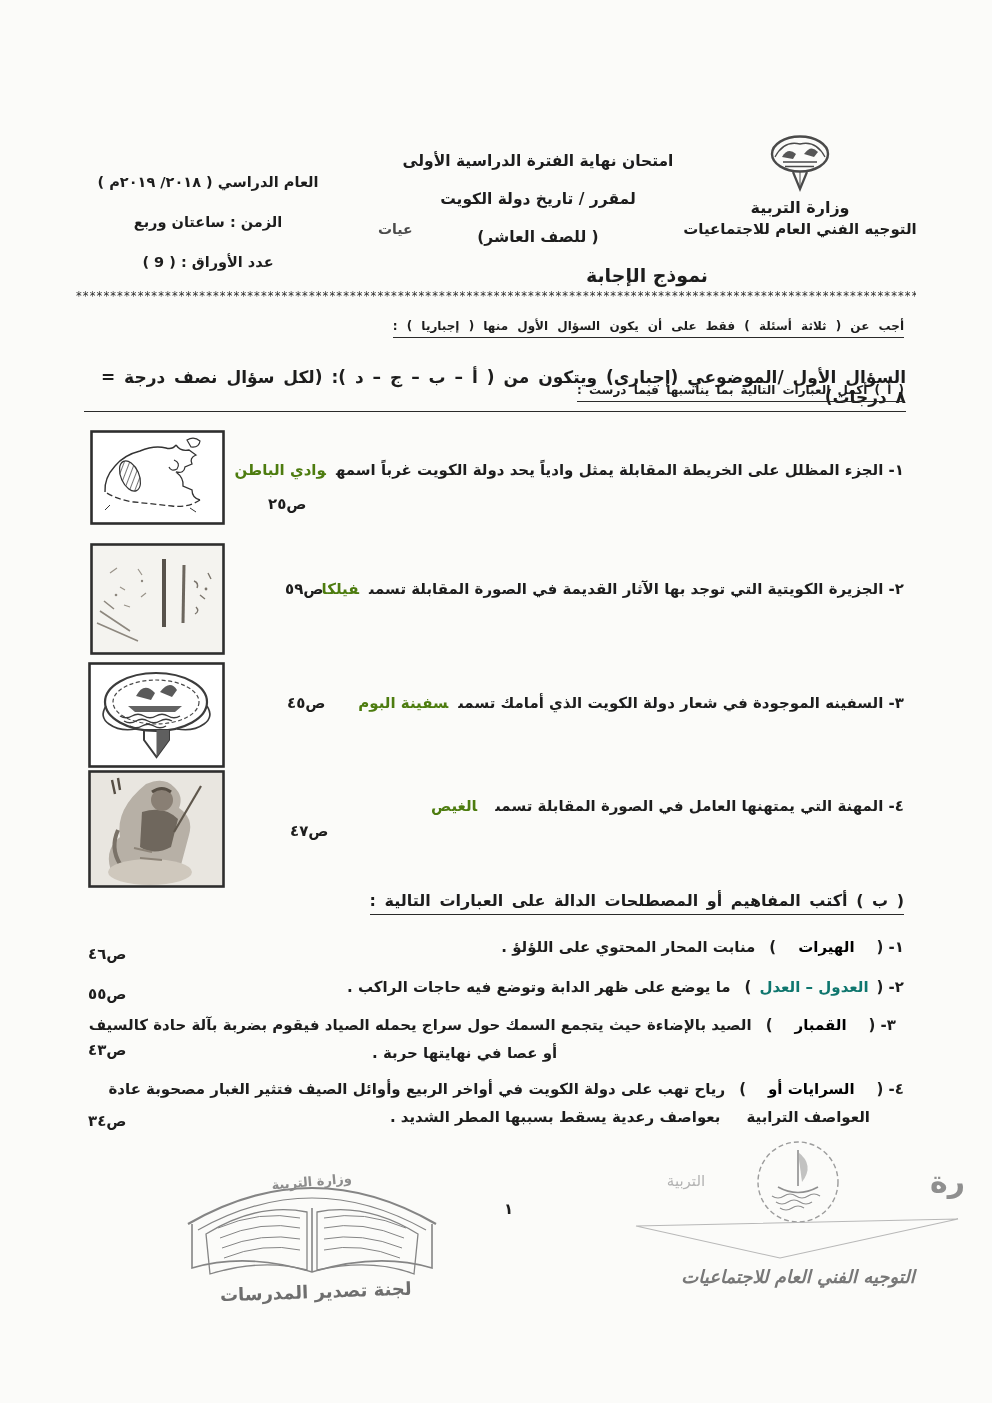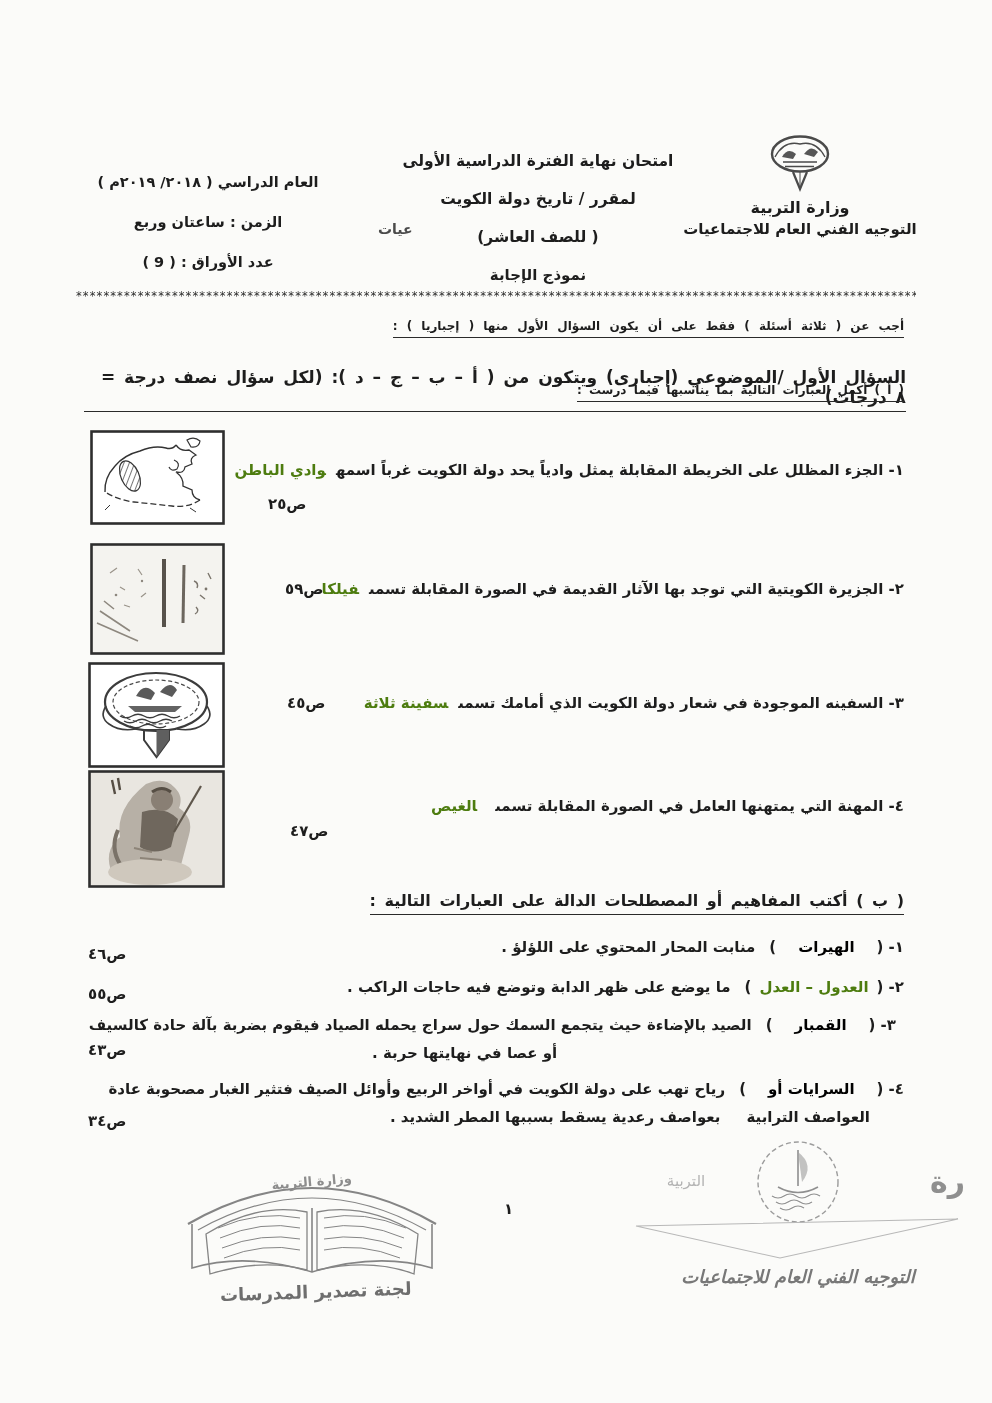--- a/index.html
+++ b/index.html
@@ -9,21 +9,21 @@
     font-family:"DejaVu Sans", sans-serif;
     color:#1d1d1d; direction:rtl;
   }
   .abs{position:absolute;}
   .b{font-weight:bold;}
   .u{border-bottom:1.6px solid #2a2a2a; padding-bottom:4px;}
   .txt15{font-size:15px; font-weight:bold; letter-spacing:0;}
   
   .hdr-left{left:80px; top:162px; width:256px; text-align:center; font-size:14.5px; font-weight:bold; line-height:40px;}
   .hdr-center{left:368px; top:142px; width:340px; text-align:center; font-size:15.5px; font-weight:bold; line-height:38px;}
-  .hdr-center .t4{font-size:15px; letter-spacing:.5px;}
+  .hdr-center .t4{font-size:19px; letter-spacing:.5px;text-align:right;}
   .hdr-right{left:655px; top:130px; width:290px; text-align:center; font-weight:bold;}
   .hdr-right .emb{display:block; margin:0 auto;}
   .hdr-right .l1{font-size:16px; margin-top:2px;}
   .hdr-right .l2{font-size:15px; margin-top:3px;}
   .stars{left:76px; top:289px; width:840px; font-size:11.5px; letter-spacing:1.1px; white-space:nowrap; overflow:hidden; color:#2c2c2c; direction:ltr;}
   .ghost{left:378px; top:221px; font-size:14px; font-weight:bold; color:#4a4a4a;}
   
   .ins1{right:88px; top:319px; font-size:12px; word-spacing:5px;}
   .ins2{left:84px; right:86px; top:361px; font-size:17px; word-spacing:3px; text-align:right;margin-top:6px;}
   .secA{right:88px; top:383px; font-size:12px; word-spacing:3px;}
@@ -49,21 +49,21 @@
   .b1p{left:88px; top:945px;}
   .b2{right:88px; top:978px;}
   .b2p{left:88px; top:985px;}
   .b3{right:96px; top:1016px;}
   .b3l2{left:372px; top:1044px;}
   .b3p{left:88px; top:1041px;}
   .b4{right:88px; top:1080px;}
   .b4l2{right:122px; top:1108px;}
   .b4p{left:88px; top:1112px;}
   .b-ans{margin:0 22px; color:#000;}
-  .b-ans-sm{margin:0 8px; color:#4d7c0f;}
+  .b-ans-sm{margin:0 8px; color:#0f766e;}
   .b-close{margin-left:14px;}
   .b-gap2{margin-right:26px;}
   
   .stampL{left:176px; top:1148px;}
   .stampR{left:628px; top:1130px;}
   .pgnum{left:504px; top:1200px; font-size:15px; font-weight:bold;}
   svg text{font-family:"DejaVu Sans", sans-serif;}
 </style>
 </head>
 <body>
@@ -142,21 +142,21 @@
     <ellipse cx="68" cy="40" rx="51" ry="29" fill="none" stroke="#3c3c3c" stroke-width="2.2"></ellipse>
     <ellipse cx="68" cy="40" rx="43" ry="22" fill="none" stroke="#4a4a4a" stroke-width="1.2" stroke-dasharray="4 2.5"></ellipse>
     <path d="M18 44 q-7 11 3 18 q11 8 27 5 M119 44 q7 11 -3 18 q-11 8 -27 5" fill="none" stroke="#3c3c3c" stroke-width="1.6"></path>
     <path d="M48 34 q8 -15 19 -3 l-4 7 z" fill="#5a5a5a"></path>
     <path d="M72 30 q10 -13 17 -2 l-5 7 z" fill="#5a5a5a"></path>
     <path d="M40 44 h54 l-7 6 h-40 z" fill="#636363"></path>
     <path d="M32 54 q6 3.5 12 0 t12 0 t12 0 t12 0 t12 0 M36 59 q6 3.5 12 0 t12 0 t12 0 t12 0 M42 64 q6 3.5 12 0 t12 0 t12 0" fill="none" stroke="#3c3c3c" stroke-width="1.4"></path>
     <path d="M56 68 h25 v10 l-12.5 17 l-12.5 -17 z" fill="none" stroke="#3c3c3c" stroke-width="2"></path>
     <path d="M68.5 68 h12.5 v10 l-12.5 17 z" fill="#5f5f5f"></path>
   </svg>
-  <div class="abs q3t txt15"><span>٣- السفينه الموجودة في شعار دولة الكويت الذي أمامك تسمى</span><span class="ans">سفينة ثلاثة</span></div>
+  <div class="abs q3t txt15"><span>٣- السفينه الموجودة في شعار دولة الكويت الذي أمامك تسمى</span><span class="ans">سفينة البوم</span></div>
   <div class="abs q3p txt15">ص٤٥</div>
 
   <svg class="abs fig f4" width="137" height="118" viewBox="0 0 137 118">
     <rect x="1.5" y="1.5" width="134" height="115" fill="#e9e6e0" stroke="#2e2e2e" stroke-width="2.6"></rect>
     <path d="M58 14 q18 -8 28 3 q10 9 5 21 q15 10 10 27 l-8 30 q-22 11 -42 2 l-26 9 q-11 -25 7 -39 q-5 -28 26 -53 z" fill="#a69e93" opacity="0.75"></path>
     <path d="M54 42 q22 -7 36 7 l-7 28 q-17 9 -31 0 z" fill="#6f675d"></path>
     <circle cx="74" cy="30" r="11" fill="#897f74"></circle>
     <path d="M64 22 q10 -7 19 0" fill="none" stroke="#564e44" stroke-width="3"></path>
     <path d="M113 16 L86 62" stroke="#5f574c" stroke-width="2.2"></path>
     <path d="M30 60 q-8 18 2 34" fill="none" stroke="#7a7268" stroke-width="4"></path>

